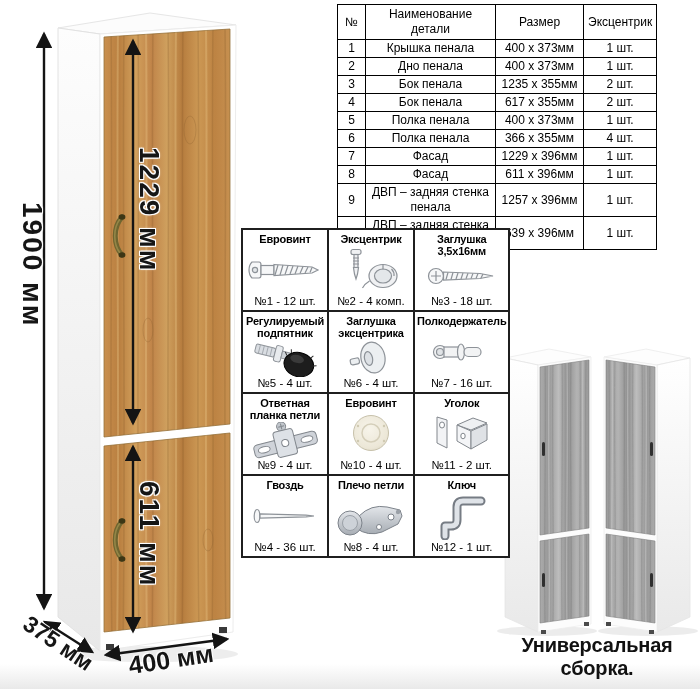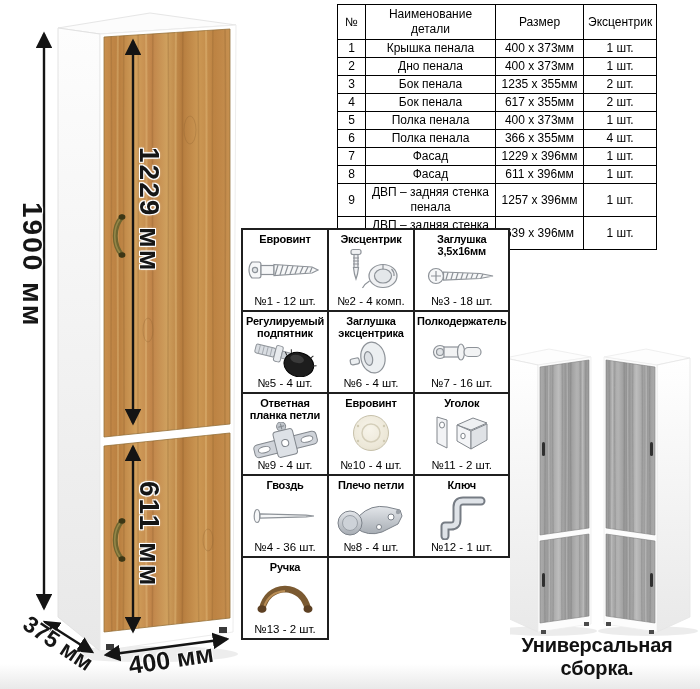--- a/index.html
+++ b/index.html
@@ -424,38 +424,20 @@
       <div class="hw-name">Ключ</div>
       <div class="hw-icon">
         <svg width="58" height="48" viewBox="0 0 58 48">
           <path d="M48,9 L30,9 Q24,9 24,15 L24,28 Q24,34 18,34 L12,34 L12,44" fill="none" stroke="#767c84" stroke-width="9" stroke-linecap="round" stroke-linejoin="round"></path>
           <path d="M48,9 L30,9 Q24,9 24,15 L24,28 Q24,34 18,34 L12,34 L12,44" fill="none" stroke="#dfe3e8" stroke-width="5" stroke-linecap="round" stroke-linejoin="round"></path>
         </svg>
       </div>
       <div class="hw-qty">№12 - 1 шт.</div>
     </div>
         </td>
-  </tr>
-  <tr>
-    <td>
-          <div class="hwc">
-      <div class="hw-name">Ручка</div>
-      <div class="hw-icon">
-        <svg width="62" height="36" viewBox="0 0 62 36">
-          <path d="M8,29 Q13,10 31,9 Q49,10 54,29" stroke="#7b5a31" stroke-width="6.5" fill="none" stroke-linecap="round"></path>
-          <path d="M10,27 Q15,12 31,11" stroke="#c89a5f" stroke-width="2" fill="none" opacity="0.8"></path>
-          <ellipse cx="8" cy="29" rx="4.5" ry="3.8" fill="#5d4023"></ellipse>
-          <ellipse cx="54" cy="29" rx="4.5" ry="3.8" fill="#5d4023"></ellipse>
-        </svg>
-      </div>
-      <div class="hw-qty">№13 - 2 шт.</div>
-    </div>
-        </td>
-    <td class="empty"></td>
-    <td class="empty"></td>
   </tr>
 </tbody>
   </table>
 
 <svg class="universal" viewBox="0 0 205 292">
   <defs>
     <linearGradient id="gwood" x1="0" y1="0" x2="1" y2="0">
       <stop offset="0" stop-color="#ababab"></stop>
         <stop offset="0.18" stop-color="#989898"></stop>
       <stop offset="0.38" stop-color="#bdbdbd"></stop>

